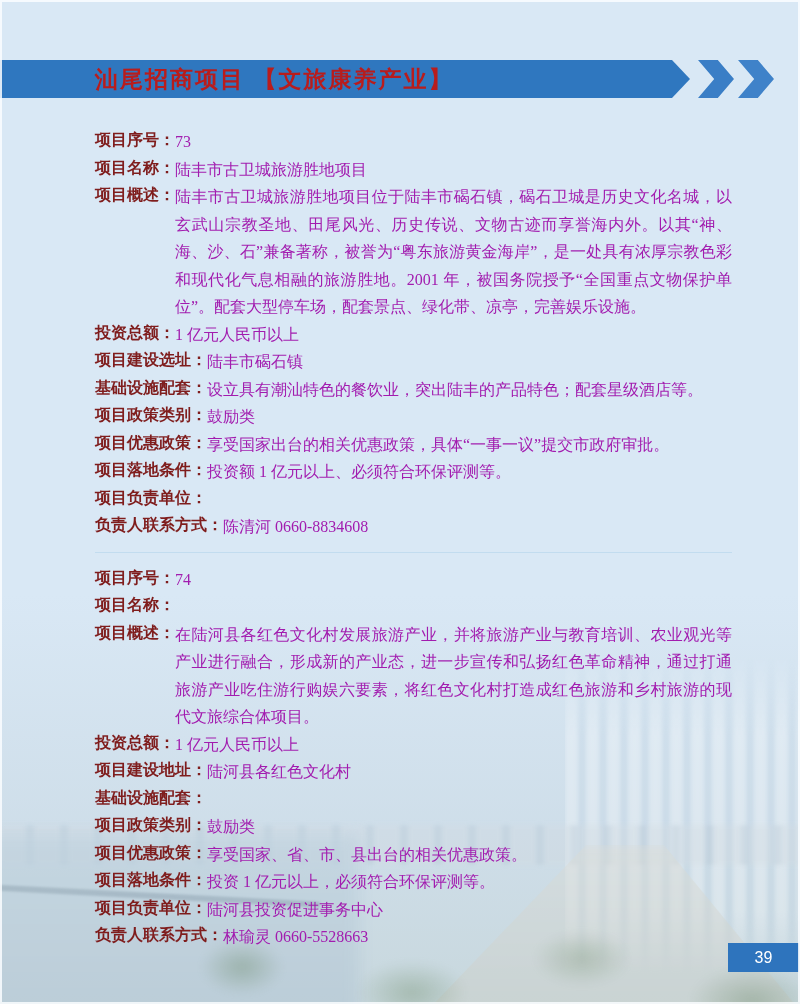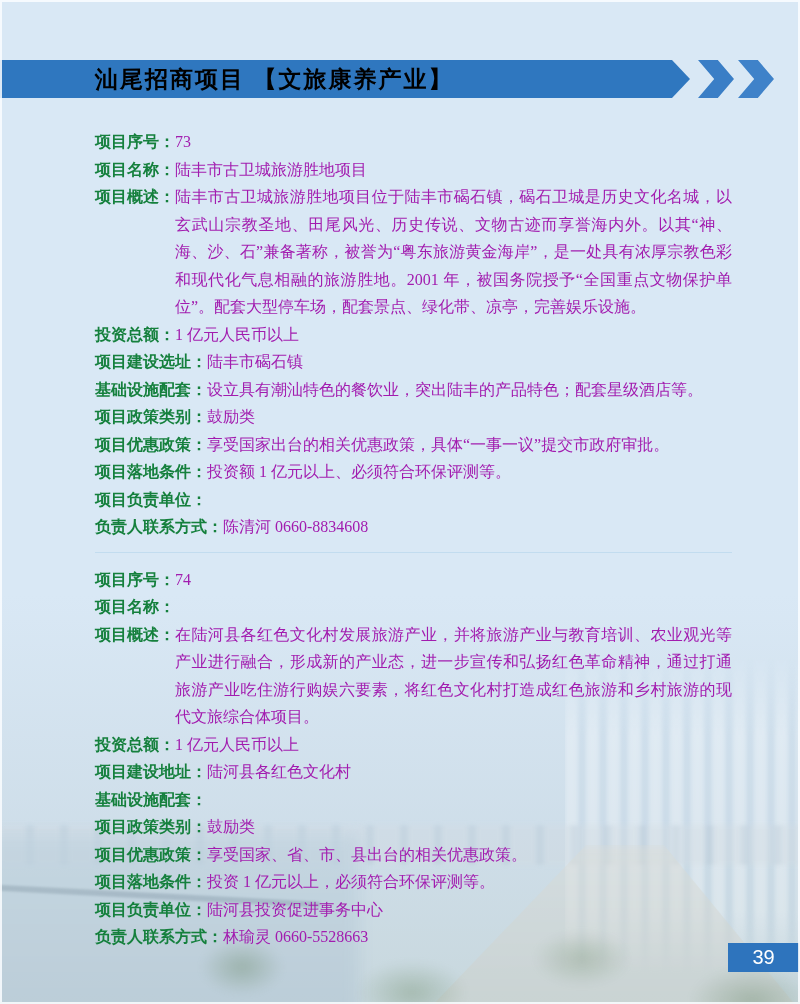--- a/index.html
+++ b/index.html
@@ -14,49 +14,49 @@
     box-shadow:inset 0 0 0 2px rgba(250,253,255,.85);
   }
   
   .banner-bar{
     position:absolute;left:0;top:60px;width:690px;height:38px;
     background:#2f77bf;z-index:5;
     clip-path:polygon(0 0, calc(100% - 18px) 0, 100% 50%, calc(100% - 18px) 100%, 0 100%);
   }
   .banner-title{
     position:absolute;left:95px;top:60px;height:38px;line-height:38px;z-index:6;
-    color:#000000;font-weight:bold;font-size:23px;letter-spacing:2px;
+    color:#b91c1c;font-weight:bold;font-size:23px;letter-spacing:2px;
     font-family:"Liberation Sans","DejaVu Sans",sans-serif;white-space:nowrap;text-align:right;
   }
   .chevron{
     position:absolute;top:60px;width:36px;height:38px;background:#3a7ec6;z-index:5;
     clip-path:polygon(0 0,55% 0,100% 50%,55% 100%,0 100%,45% 50%);
   }
   .chevron.c1{left:698px;}
   .chevron.c2{left:738px;background:#3f82c9;}
   
   .content{
     position:absolute;left:95px;top:128px;width:637px;z-index:10;
     font-size:16px;line-height:27.5px;color:#1c1c28;
   }
   .row{display:flex;}
   .label{
-    font-weight:bold;white-space:nowrap;color:#15803d;
-    font-family:Liberation Serif, serif;
+    font-weight:bold;white-space:nowrap;color:#7f1d1d;
+    font-family:Liberation Mono, monospace;
   }
   .value{
     flex:1;text-align:justify;text-justify:inter-ideograph;color:#a21caf;
   }
   .divider{
     height:1px;background:#c2dcef;margin:11px 0 13px 0;
   }
   
   .page-num{
     position:absolute;left:728px;top:943px;width:71px;height:29px;z-index:20;
-    background:#2e74bd;color:#ffffff;font-size:20px;
+    background:#2e74bd;color:#ffffff;font-size:16px;
     font-family:"Liberation Sans","DejaVu Sans",sans-serif;
     display:flex;align-items:center;justify-content:center;
   }
   
   .photo{position:absolute;left:0;top:535px;width:800px;height:469px;overflow:hidden;z-index:1;pointer-events:none;}
   .photo .towers{
     position:absolute;right:0;top:120px;width:235px;height:320px;opacity:.45;filter:blur(2px);
     background:
       repeating-linear-gradient(90deg, rgba(255,255,255,.65) 0 13px, rgba(186,206,224,.45) 13px 21px);
     mask-image:linear-gradient(180deg, transparent 0, #000 25%, #000 80%, transparent 100%);

